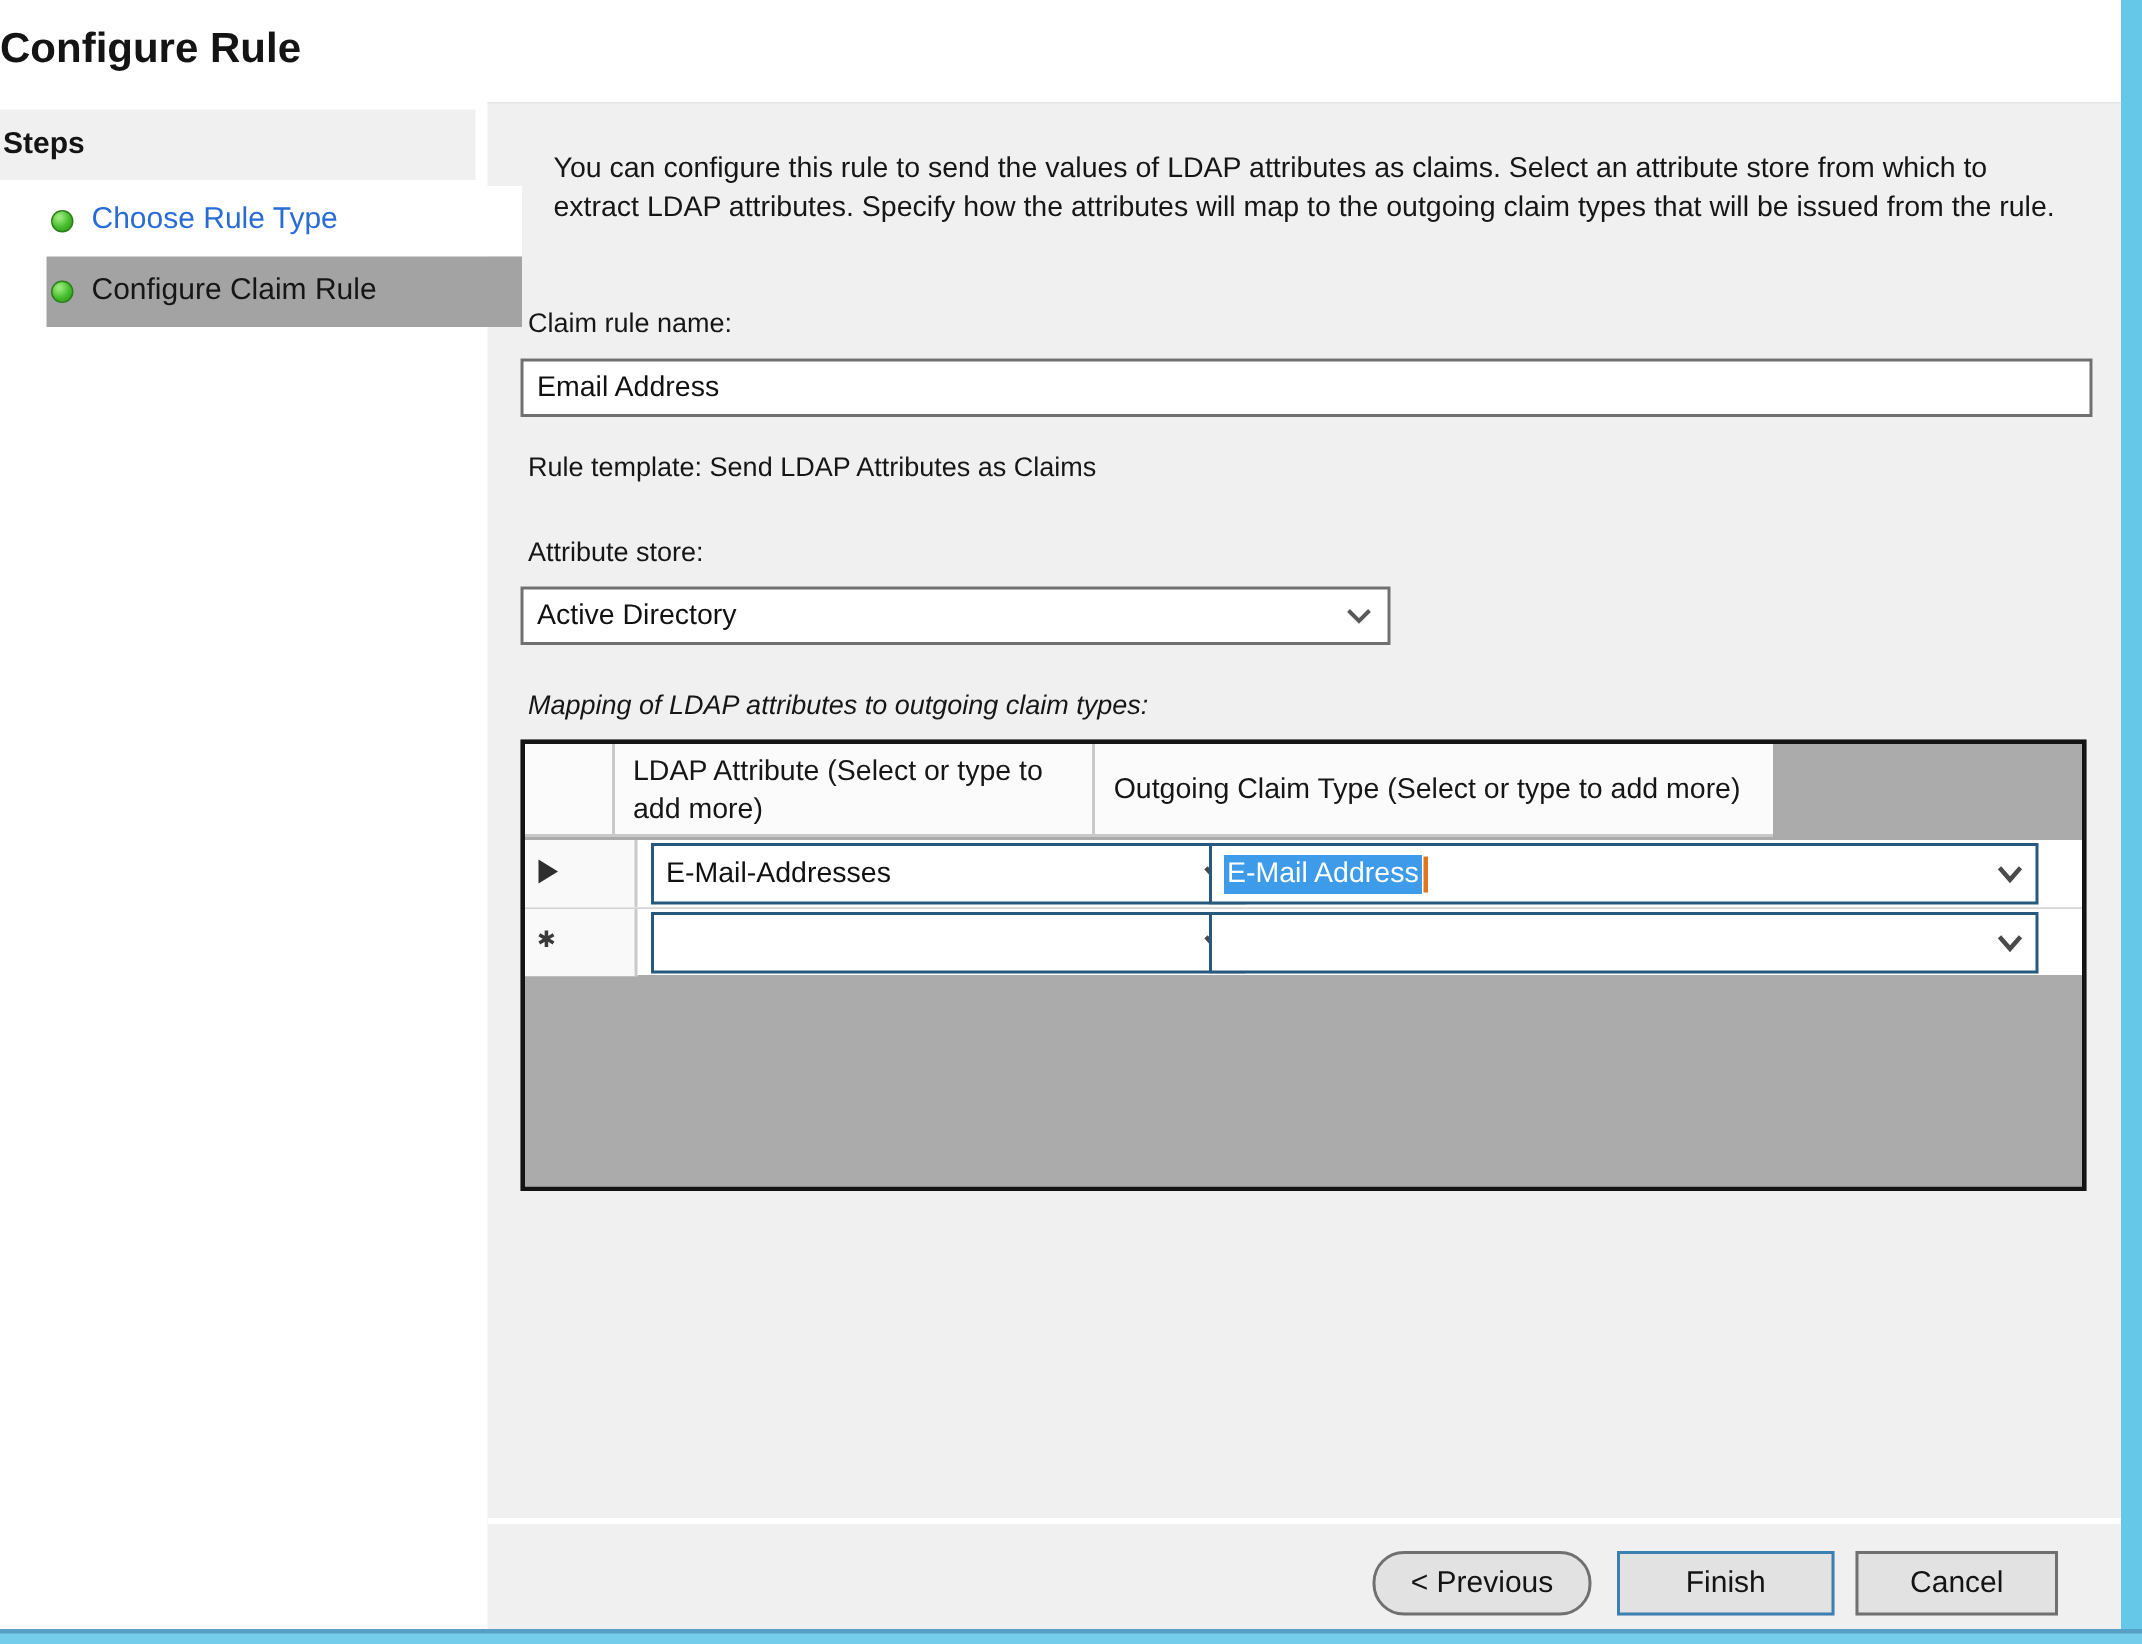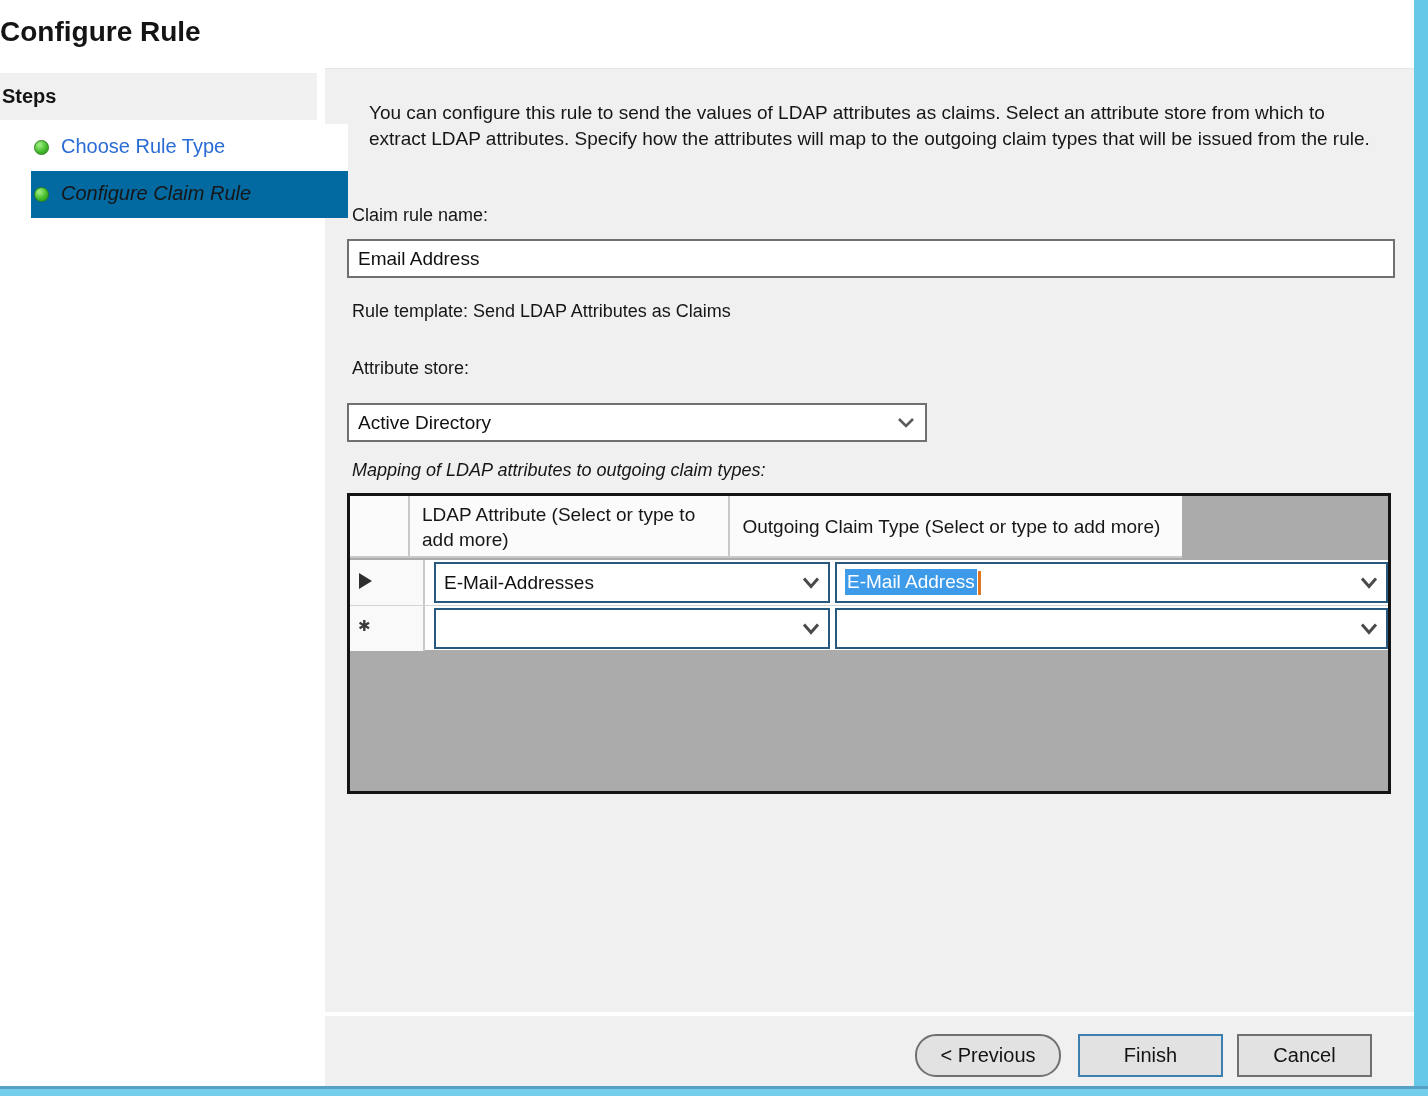--- a/index.html
+++ b/index.html
@@ -17,21 +17,21 @@
   .titlebar h1 { position:absolute; left:0; top:16px; font-size:28px; font-weight:bold; color:#141414; white-space:nowrap; }
 
   
   .main-bg { position:absolute; left:325px; top:68px; width:1089px; height:1018px; background:#f0f0f0; border-top:1px solid #e6e6e6; }
 
   
   .steps-header { position:absolute; left:0; top:73px; width:317px; height:47px; background:#f0f0f0; }
   .steps-header span { position:absolute; left:2px; top:12px; font-size:20px; font-weight:bold; color:#141414; }
   .step-item { position:absolute; left:0; width:317px; height:47px; cursor:default;margin-left:31px; }
   .step-item.row1 { top:124px; background:#ffffff; }
-  .step-item.row2 { top:171px; background:#0369a1;font-style:italic; }
+  .step-item.row2 { top:171px; background:#a3a3a3; }
   .step-bullet { position:absolute; left:3px; top:16px; width:15px; height:15px; border-radius:50%;
                  background:radial-gradient(circle at 35% 30%, #96e678 10%, #44bd2b 55%, #2f8f1c 100%);
                  border:1px solid #2b7f19; }
   .step-label { position:absolute; left:30px; top:11px; font-size:20px; white-space:nowrap; }
   .row1 .step-label { color:#2a6cd5; }
   .row2 .step-label { color:#161616; }
 
   
   .desc { position:absolute; left:369px; top:100px; width:1016px; font-size:19px; line-height:26px; color:#161616; }
   .field-label { position:absolute; left:352px; font-size:18px; color:#161616; white-space:nowrap; }
@@ -40,42 +40,42 @@
   .lbl-store   { top:358px; }
   .lbl-mapping { top:460px;font-style:italic; }
 
   .claim-input { position:absolute; left:347px; top:239px; width:1048px; height:39px;
                  border:2px solid #707070; background:#ffffff; font-family:"Liberation Sans",sans-serif;
                  font-size:19px; color:#111; padding:0 0 0 9px; outline:none; }
 
   .combo { position:absolute; background:#ffffff; border:2px solid #707070; }
   .combo .combo-text { position:absolute; left:9px; top:50%; transform:translateY(-50%); font-size:19px; color:#111; white-space:nowrap; }
   .combo .chev { position:absolute; right:10px; top:50%; transform:translateY(-50%); }
-  .store-combo { left:347px; top:391px; width:580px; height:39px;margin-top:12px; }
+  .store-combo { left:347px; top:391px; width:580px; height:39px; }
 
   
   .grid { position:absolute; left:347px; top:493px; width:1044px; height:301px;
           border:3px solid #141414; background:#ababab; }
   .grid-header { position:absolute; left:0; top:0; width:832px; height:62px; display:flex; background:#fbfbfb; border-bottom:2px solid #c9c9c9; }
   .gh-cell { border-right:2px solid #c9c9c9; font-size:19px; color:#161616; }
   .gh-marker { width:75px; }
   .gh-ldap { width:398px; padding:6px 6px 0 12px; line-height:25px; }
   .gh-out  { width:565px; border-right:none; padding:20px 0 0 12px; white-space:nowrap; }
 
   .grid-row { position:absolute; left:0; width:1038px; height:45px; background:#ffffff; }
   .grid-row.r1 { top:64px; }
   .grid-row.r2 { top:109px; border-top:1px solid #d4d4d4; }
   .marker-cell { position:absolute; left:0; top:0; width:75px; height:45px; background:#f9f9f9; border-right:2px solid #c9c9c9; }
   .tri { position:absolute; left:9px; top:13px; width:0; height:0;
          border-left:13px solid #2e2e2e; border-top:8px solid transparent; border-bottom:8px solid transparent; }
   .star { position:absolute; left:8px; top:11px; font-size:15px; color:#3a3a3a; }
 
   .grid-combo { position:absolute; top:2px; height:41px; background:#ffffff; border:2px solid #27587d;padding-left:38px; }
   .gc-ldap { left:84px;  width:396px; }
-  .gc-out  { left:485px; width:553px; }
+  .gc-out  { left:456px; width:553px; }
   .grid-combo .combo-text { position:absolute; left:8px; top:50%; transform:translateY(-50%); font-size:19px; color:#111; white-space:nowrap; }
   .grid-combo .chev { position:absolute; right:8px; top:50%; transform:translateY(-50%); }
 
   .sel-text { background:#3d9bea; color:#ffffff; padding:2px 2px 3px 2px; }
   .caret { display:inline-block; width:3px; height:24px; background:#e0761f; vertical-align:middle; margin-left:1px; }
 
   .gray-fill { position:absolute; left:0; top:155px; width:1038px; height:140px; background:#ababab; }
 
   
   .footer-sep { position:absolute; left:325px; top:1012px; width:1089px; height:4px; background:#ffffff; }

